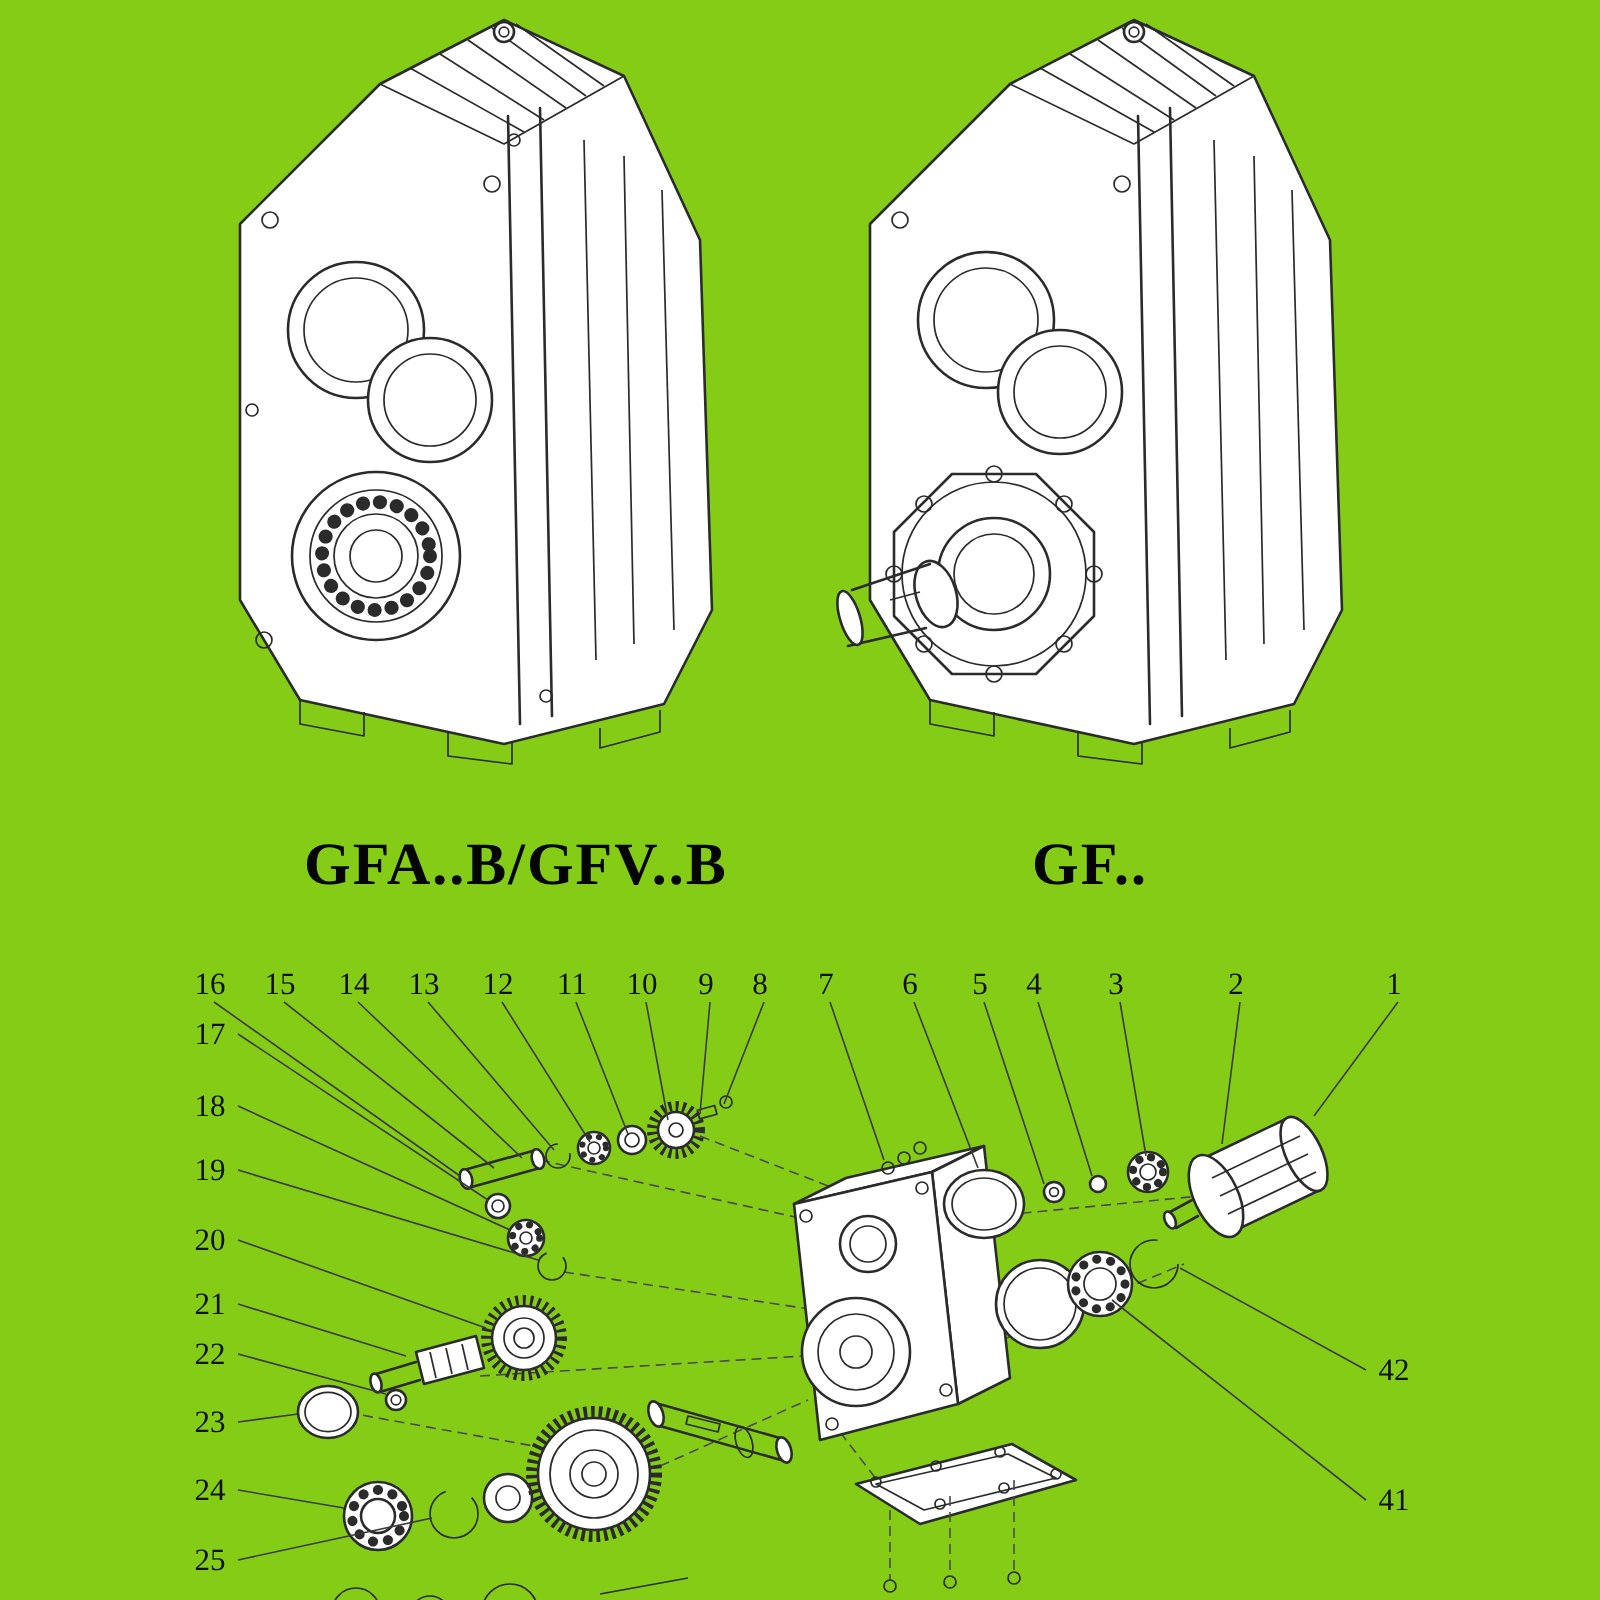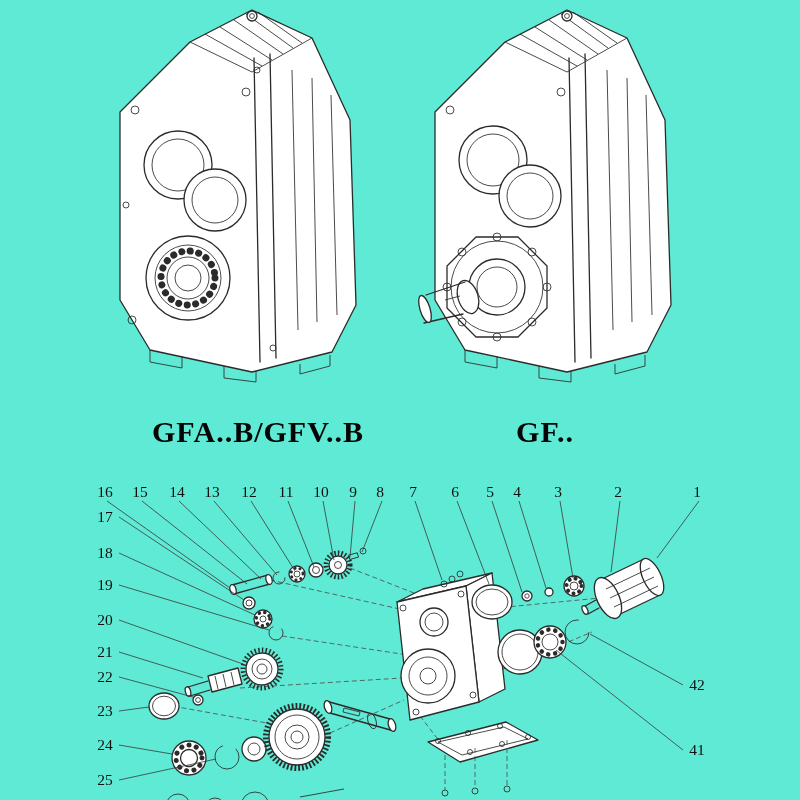--- a/index.html
+++ b/index.html
@@ -1,19 +1,19 @@
 <!DOCTYPE html>
 <html style="--line: #2b2b2b;"><head>
 <meta charset="utf-8">
 <style>
   :root { --line:#2b2b2b; }
   html,body { margin:0; padding:0; }
   body { width:800px; height:800px; background:#ffffff; overflow:hidden;
          font-family:"Liberation Serif", serif; }
-  .stage { position:relative; width:800px; height:800px; background:#5eead4; }
+  .stage { position:relative; width:800px; height:800px; background:#84cc16; }
   svg { display:block; }
   .ln   { fill:none; stroke:var(--line); stroke-width:1.3; stroke-linejoin:round; stroke-linecap:round; }
   .lnf  { fill:#fff; stroke:var(--line); stroke-width:1.3; stroke-linejoin:round; }
   .thin { fill:none; stroke:var(--line); stroke-width:0.85; stroke-linejoin:round; }
   .leader { fill:none; stroke:#3a3a3a; stroke-width:0.8; }
   .dash { fill:none; stroke:#4a4a4a; stroke-width:0.8; stroke-dasharray:5 3; }
   .teeth { fill:none; stroke:var(--line); }
   .beads { fill:none; stroke:var(--line); stroke-linecap:round; }
   .callout { font:15.5px "Liberation Serif", serif; fill:#101010; }
   .model-label { font:700 30px "Liberation Serif", serif; fill:#050505; letter-spacing:1px; }

